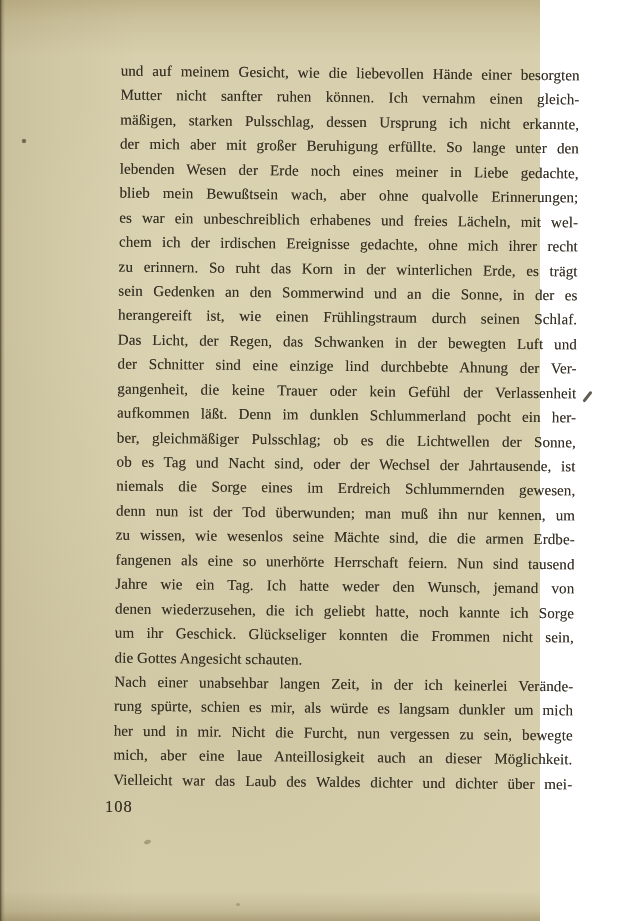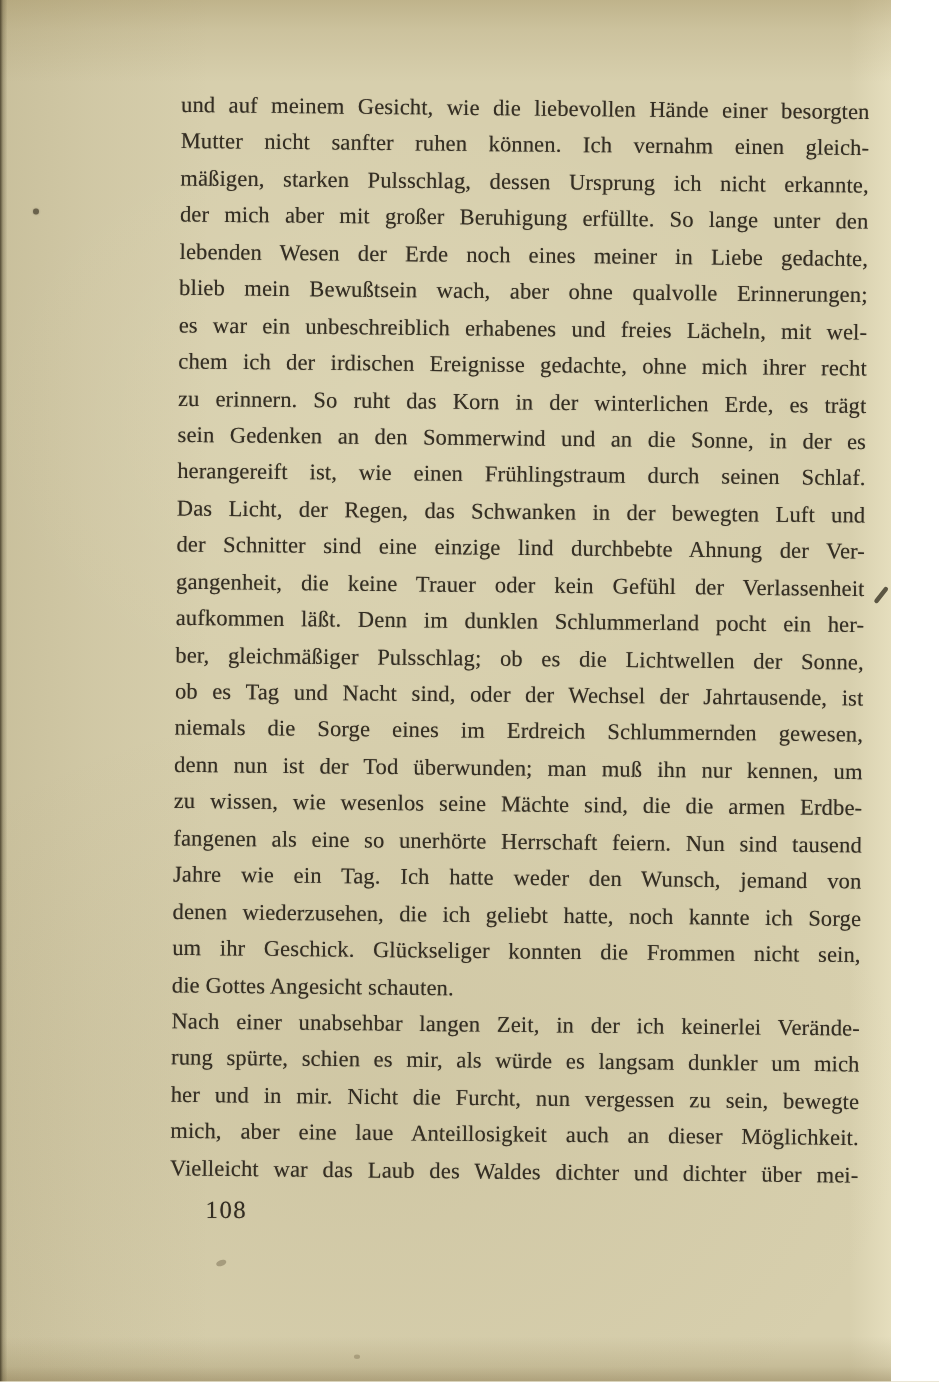--- a/index.html
+++ b/index.html
@@ -6,21 +6,21 @@
     margin: 0;
     padding: 0;
     width: 626px;
     height: 921px;
     overflow: hidden;
     font-family: "Liberation Serif", "DejaVu Serif", serif;
   }
 
   .page {
     position: relative;
-    width: 594px;
+    width: 540px;
     height: 921px;
     background:
       
       linear-gradient(90deg, rgba(62,54,34,0.85) 0px, rgba(94,84,56,0.35) 2px, rgba(0,0,0,0) 5px),
       
       linear-gradient(180deg, rgba(146,126,74,0.34) 0px, rgba(146,126,74,0.16) 20px, rgba(0,0,0,0) 55px),
       
       linear-gradient(0deg, rgba(120,100,58,0.42) 0px, rgba(130,112,66,0.20) 10px, rgba(0,0,0,0) 30px),
       
       linear-gradient(90deg, rgba(128,112,68,0.16) 0px, rgba(128,112,68,0.08) 60px, rgba(0,0,0,0) 140px),
@@ -59,21 +59,20 @@
   }
 
   .page-number {
     position: absolute;
     left: 105px;
     top: 797px;
     font-size: 16.5px;
     letter-spacing: 1px;
     color: #342e23;
     text-shadow: 0 0 0.6px rgba(52,46,35,0.55);
-    margin-left: 32px;
   }
 
   
   .speck-dot {
     position: absolute;
     left: 22px;
     top: 139px;
     width: 4px;
     height: 4px;
     border-radius: 50%;

